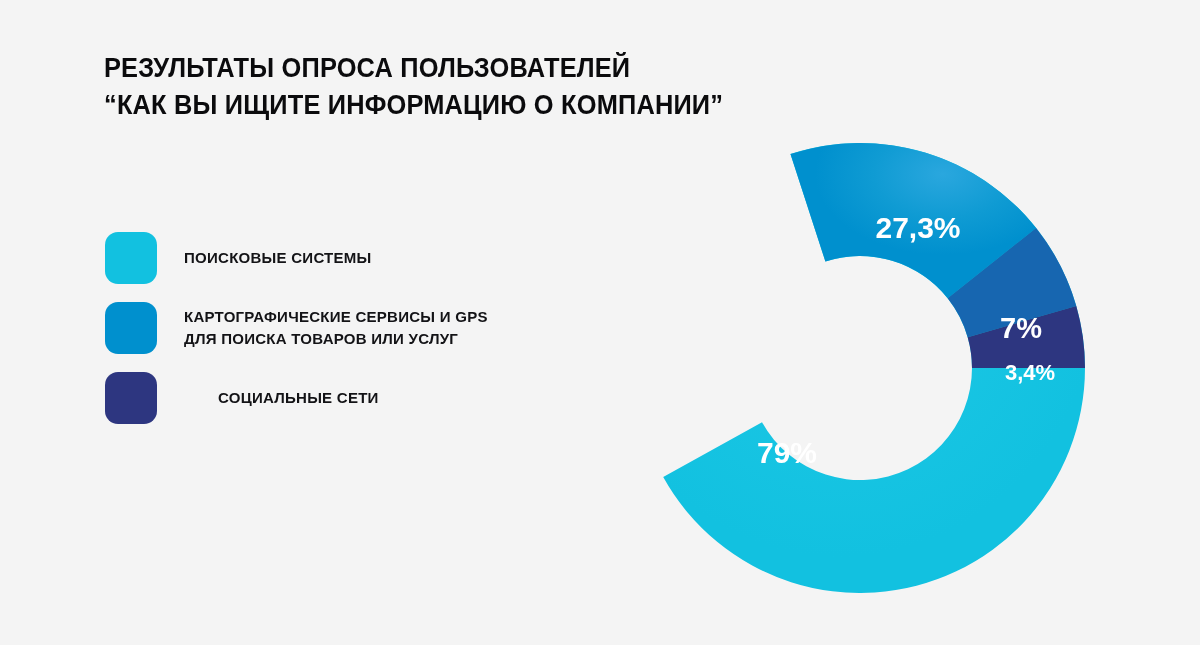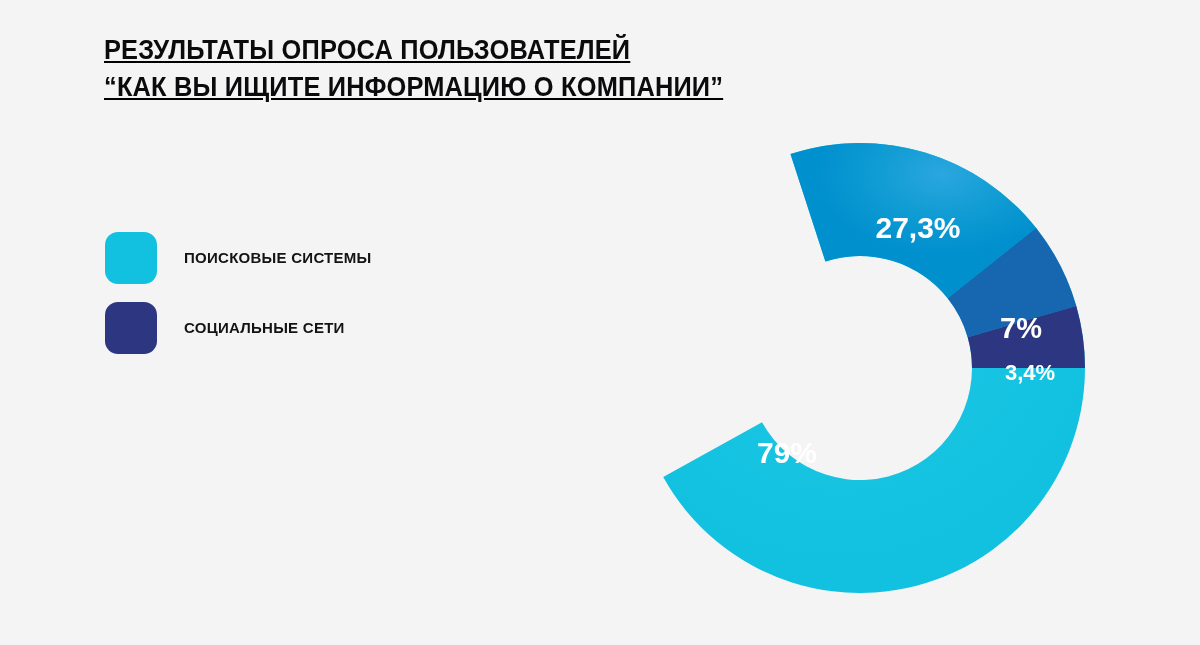--- a/index.html
+++ b/index.html
@@ -18,23 +18,22 @@
   #canvas {
     position: relative;
     width: 1200px;
     height: 645px;
   }
 
   
   .title-block {
     position: absolute;
     left: 104px;
-    top: 32px;
+    top: 50px;
     width: 760px;
-    text-decoration: underline;
   }
   .title-line {
     font-family: "Liberation Sans", sans-serif;
     font-weight: bold;
     font-size: 27px;
     line-height: 37px;
     letter-spacing: 0.2px;
     color: #0b0b0d;
     white-space: nowrap;
     transform: scaleX(0.94);
@@ -47,21 +46,21 @@
     left: 105px;
     top: 232px;
     width: 470px;
   }
   .legend-item {
     display: flex;
     align-items: center;
     min-height: 52px;
     margin-bottom: 18px;
   }
-  .legend-item:last-child { margin-bottom: 0; }
+  .legend-item:last-child { margin-bottom: 0; gap: 34px; }
 
   .legend-swatch {
     width: 52px;
     height: 52px;
     border-radius: 13px;
     flex: 0 0 52px;
   }
   .legend-label {
     margin-left: 27px;
     font-family: "Liberation Sans", sans-serif;
@@ -103,20 +102,25 @@
     <div class="title-line">РЕЗУЛЬТАТЫ ОПРОСА ПОЛЬЗОВАТЕЛЕЙ</div>
     <div class="title-line">“КАК ВЫ ИЩИТЕ ИНФОРМАЦИЮ О КОМПАНИИ”</div>
   </div>
 
   <div class="legend" id="legend-root">
       <div class="legend-item">
         <div class="legend-swatch" style="background: rgb(18, 193, 224);"></div>
         <div class="legend-label">ПОИСКОВЫЕ СИСТЕМЫ</div>
       </div>
       <div class="legend-item">
+        <div class="legend-swatch" style="background: rgb(0, 144, 206);"></div>
+        <div class="legend-label">КАРТОГРАФИЧЕСКИЕ СЕРВИСЫ И GPS
+ДЛЯ ПОИСКА ТОВАРОВ ИЛИ УСЛУГ</div>
+      </div>
+      <div class="legend-item">
         <div class="legend-swatch" style="background: rgb(45, 54, 128);"></div>
         <div class="legend-label">СОЦИАЛЬНЫЕ СЕТИ</div>
       </div>
     </div>
 
   <div class="donut-wrap">
     <svg class="donut-svg" viewBox="0 0 450 450">
       <defs>
         <radialGradient id="blueHighlight" cx="0.62" cy="0.20" r="0.52">
           <stop offset="0%" stop-color="#2aa7de"></stop>

